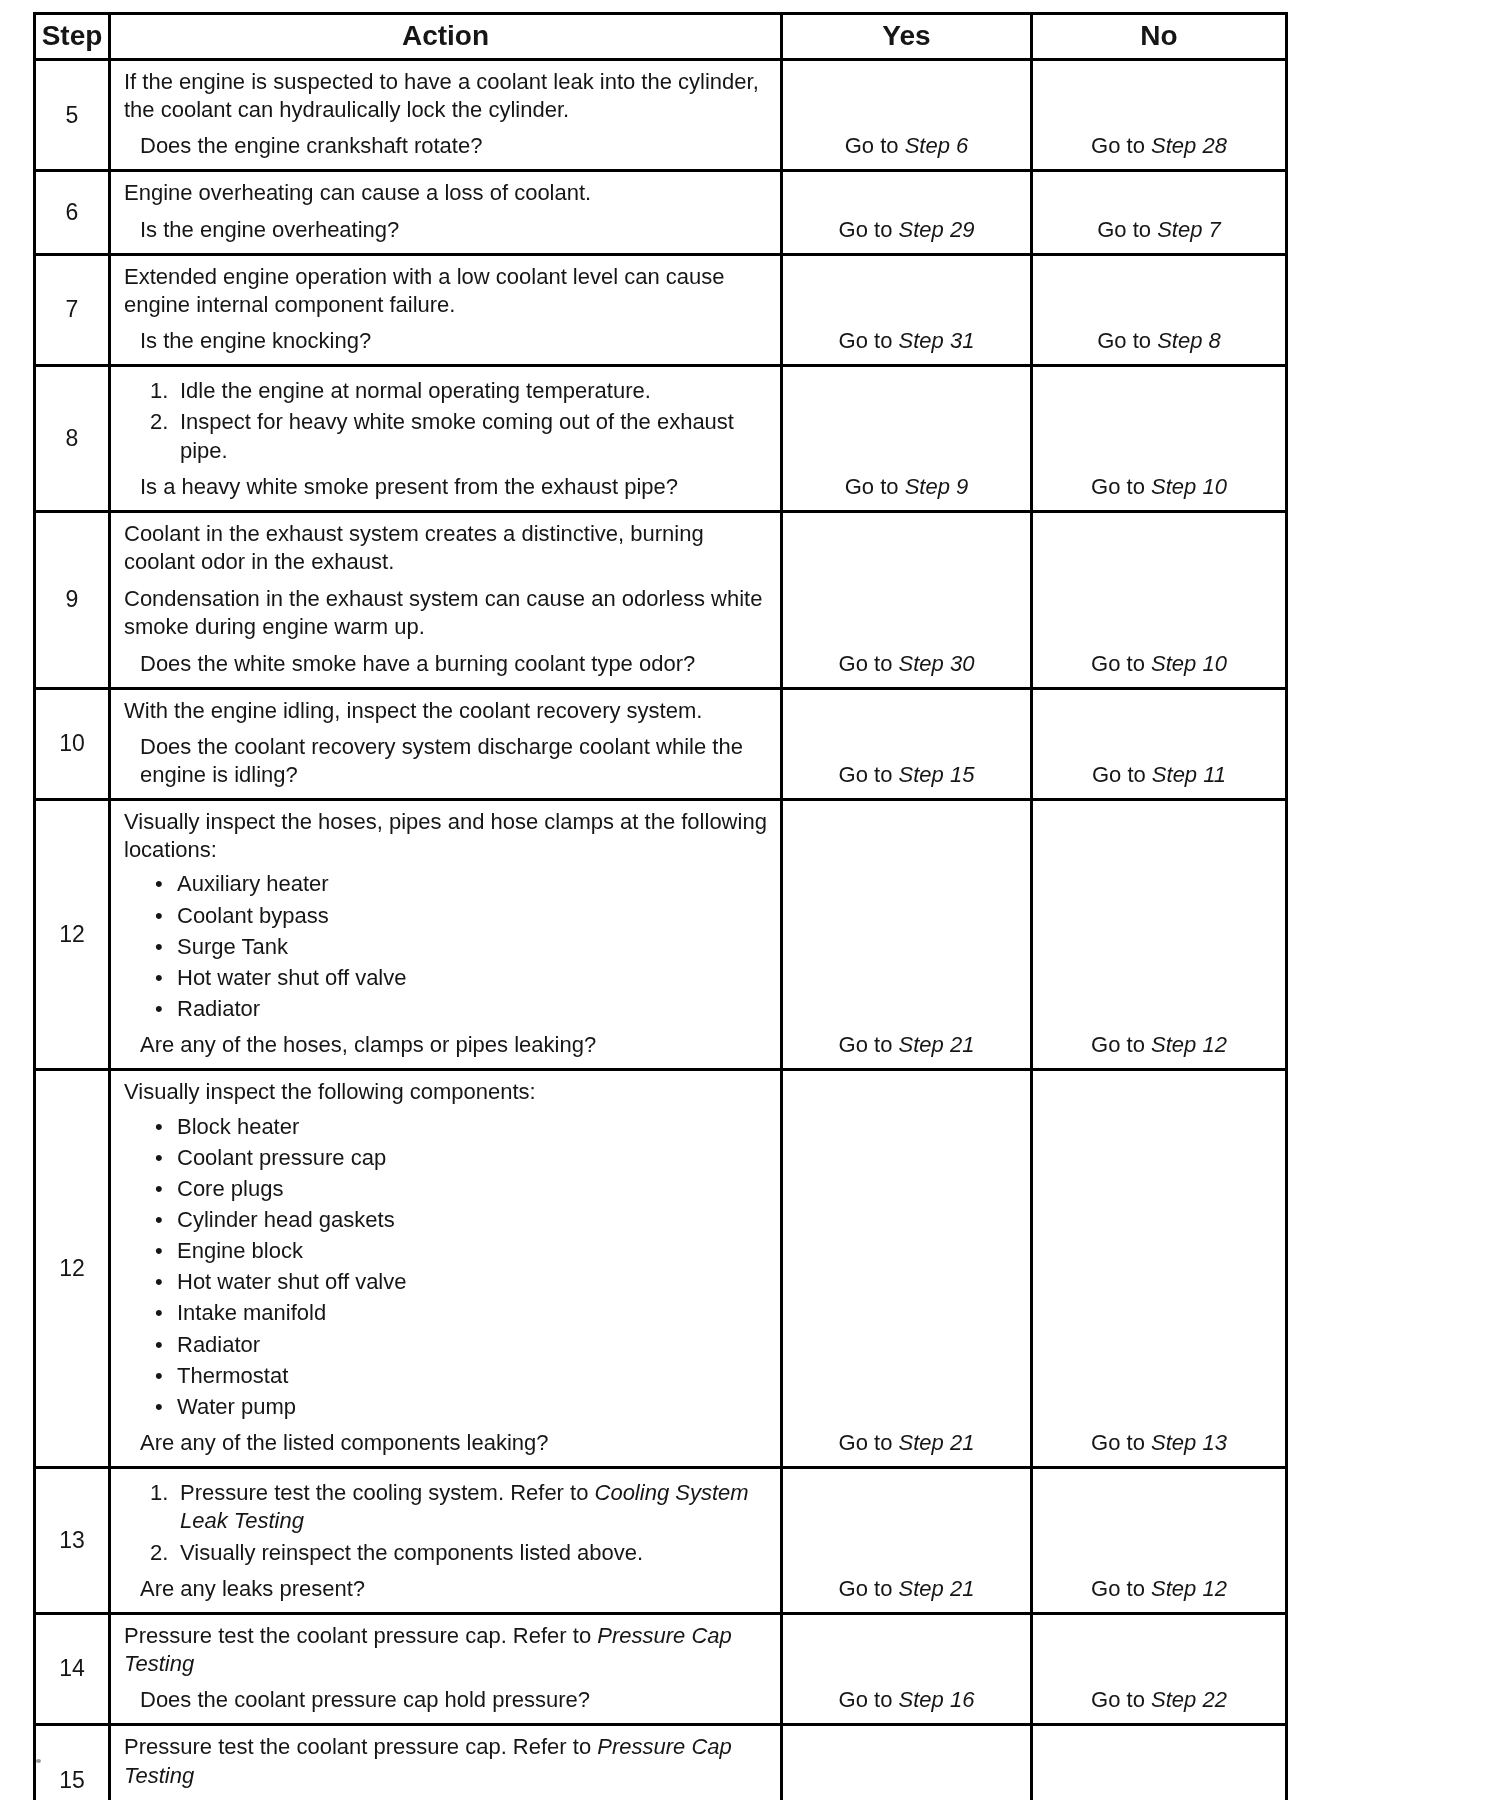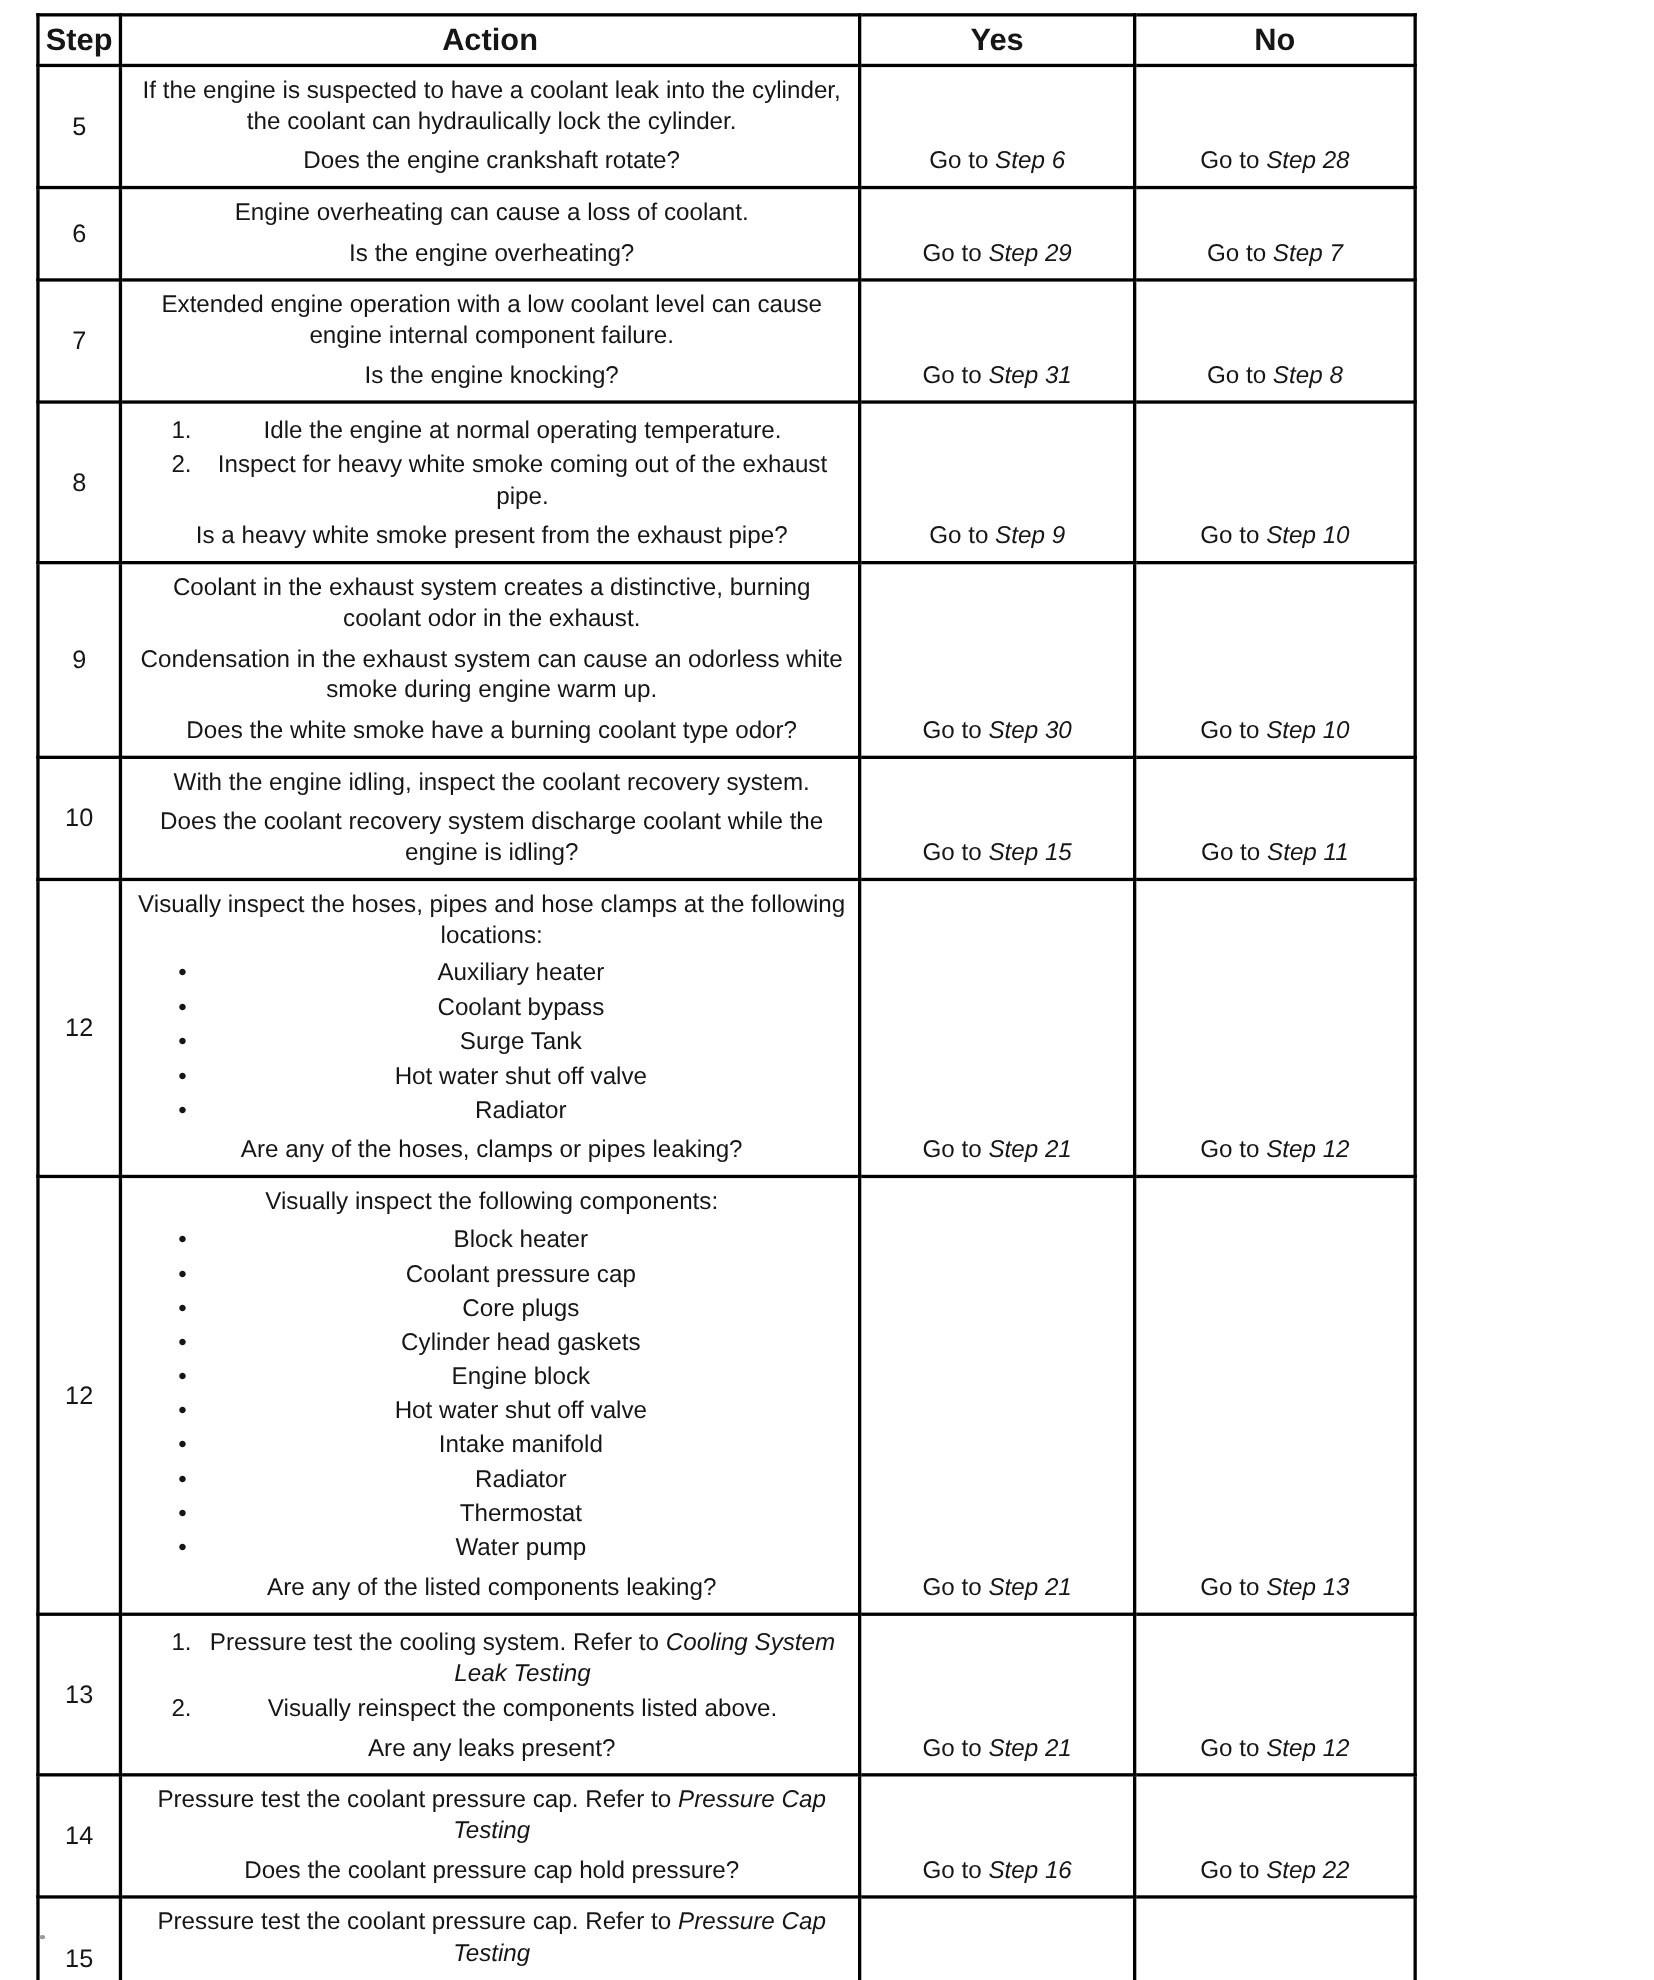--- a/index.html
+++ b/index.html
@@ -8,34 +8,34 @@
     background:#ffffff;
     font-family:"Liberation Sans", sans-serif;
     color:#161616;
     overflow:hidden;
   }
   .page { position:relative; width:1504px; height:1800px; background:#ffffff; }
 
   table.diag { border-collapse:collapse; table-layout:fixed; width:1252px; margin:12px 0 0 33px; }
   .diag th, .diag td { border:3px solid #000000; }
   .diag th { font-size:28px; font-weight:700; text-align:center; padding:5px 4px 6px; }
-  .diag td { font-size:22px; line-height:1.28; vertical-align:top;text-align:center; }
+  .diag td { font-size:22px; line-height:1.28; vertical-align:top; }
 
   td.step-cell { text-align:center; vertical-align:middle; padding:4px 2px; font-size:23px; }
   td.action-cell { padding:7px 10px 9px 13px; }
   td.goto-cell { text-align:center; vertical-align:bottom; padding:6px 6px 9px; white-space:nowrap; }
 
   .para + .para { margin-top:9px; }
   .list { margin-top:2px; }
   .para + .list { margin-top:6px; }
   .li { display:flex; margin:3px 0; }
   .li .marker { flex:0 0 30px; margin-left:26px; }
   .li.bullet .marker { flex:0 0 22px; margin-left:31px; }
   .li .li-text { flex:1 1 auto; }
-  .question { margin-top:8px; }
+  .question { margin-top:8px;margin-left:16px; }
   em { font-style:italic;margin-top:47px; }
 
   .speck { position:absolute; left:36px; top:1747px; width:5px; height:4px; background:#9a9a9a; border-radius:50%; }
 </style>
 </head>
 <body>
 
 <div class="page">
   <table class="diag">
     <colgroup>

